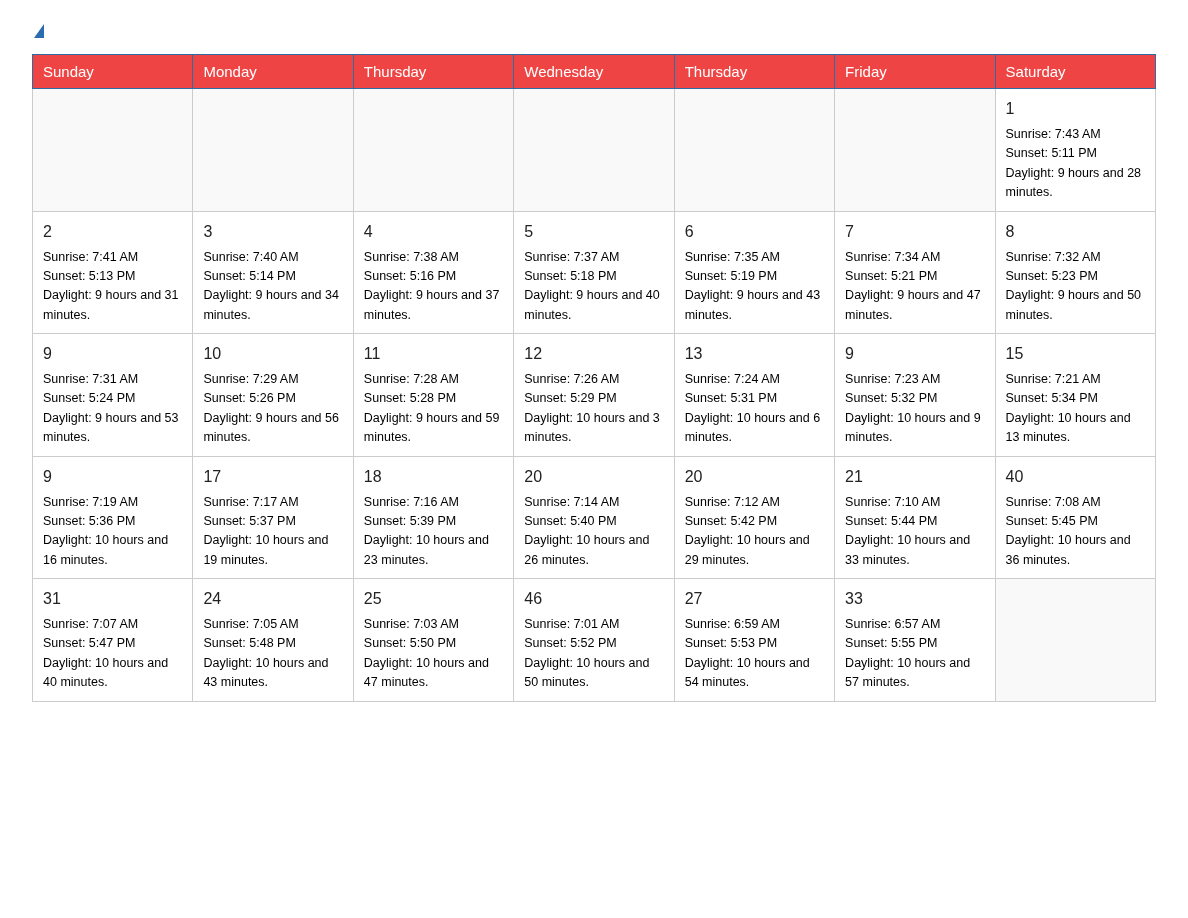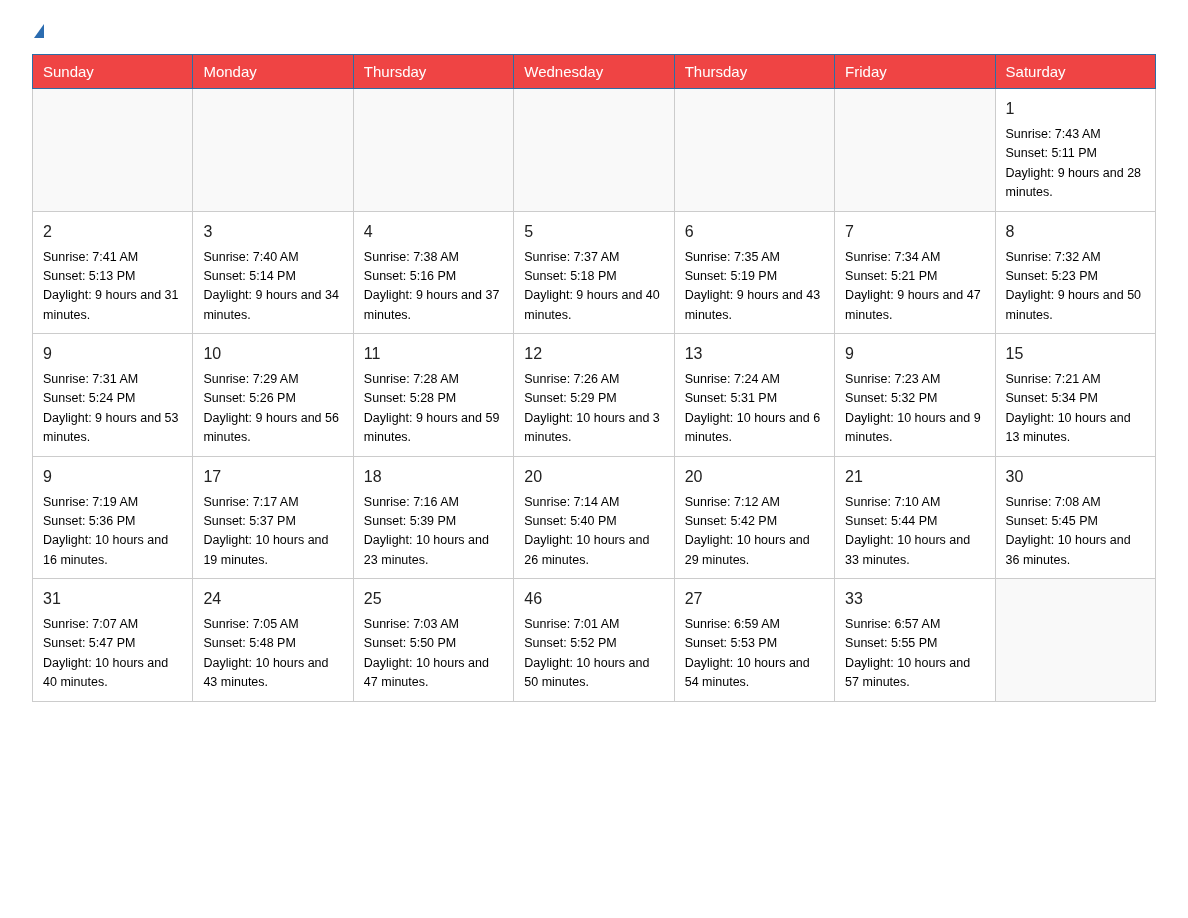--- a/index.html
+++ b/index.html
@@ -223,21 +223,21 @@
         </td>
         <td>
           <span class="day-number">20</span>
           <div class="day-info">Sunrise: 7:12 AM<br>Sunset: 5:42 PM<br>Daylight: 10 hours and 29 minutes.</div>
         </td>
         <td>
           <span class="day-number">21</span>
           <div class="day-info">Sunrise: 7:10 AM<br>Sunset: 5:44 PM<br>Daylight: 10 hours and 33 minutes.</div>
         </td>
         <td>
-          <span class="day-number">30</span>
+          <span class="day-number">40</span>
           <div class="day-info">Sunrise: 7:08 AM<br>Sunset: 5:45 PM<br>Daylight: 10 hours and 36 minutes.</div>
         </td>
       </tr>
       <tr>
         <td>
           <span class="day-number">31</span>
           <div class="day-info">Sunrise: 7:07 AM<br>Sunset: 5:47 PM<br>Daylight: 10 hours and 40 minutes.</div>
         </td>
         <td>
           <span class="day-number">24</span>

